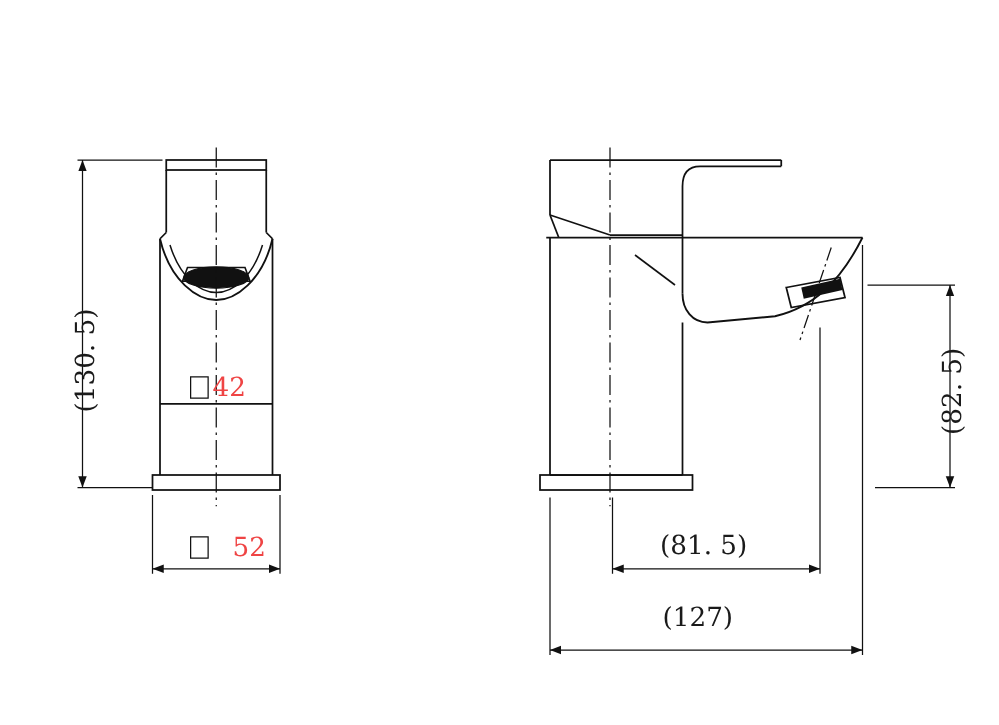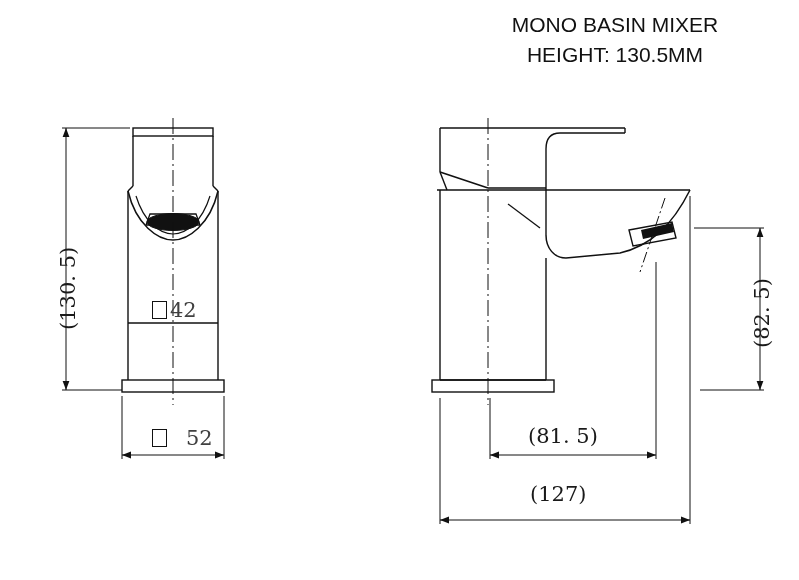--- a/index.html
+++ b/index.html
@@ -33,41 +33,37 @@
     white-space:nowrap;
   }
   .dim.rot{
     transform-origin:0 0;
     transform:rotate(-90deg);
   }
   .sq-label{
     position:absolute;
     font-family:"DejaVu Serif",serif;
     font-size:21px;
-    color:#404040;
+    color:#ef4444;
     white-space:nowrap;
     display:flex;align-items:center;
   }
   .sq-glyph{
     display:inline-block;
     width:13px;height:16px;
     border:1.4px solid #111;
     margin-right:3px;
   }
   svg{position:absolute;left:0;top:0;}
 </style>
 </head>
 <body>
 
 <div id="sheet">
 
-  <div class="title-block">
-    <div class="title-line">MONO BASIN MIXER</div>
-    <div class="title-line">HEIGHT: 130.5MM</div>
-  </div>
 
   <svg width="799" height="580" viewBox="0 0 799 580">
     <defs>
       <marker id="arrHead" markerWidth="10" markerHeight="8" refX="9" refY="4" orient="auto" markerUnits="userSpaceOnUse">
         <path d="M0,0.6 L9,4 L0,7.4 Z" fill="#111"></path>
       </marker>
       <marker id="arrTail" markerWidth="10" markerHeight="8" refX="1" refY="4" orient="auto" markerUnits="userSpaceOnUse">
         <path d="M10,0.6 L1,4 L10,7.4 Z" fill="#111"></path>
       </marker>
       <clipPath id="frontSpoutClip">

